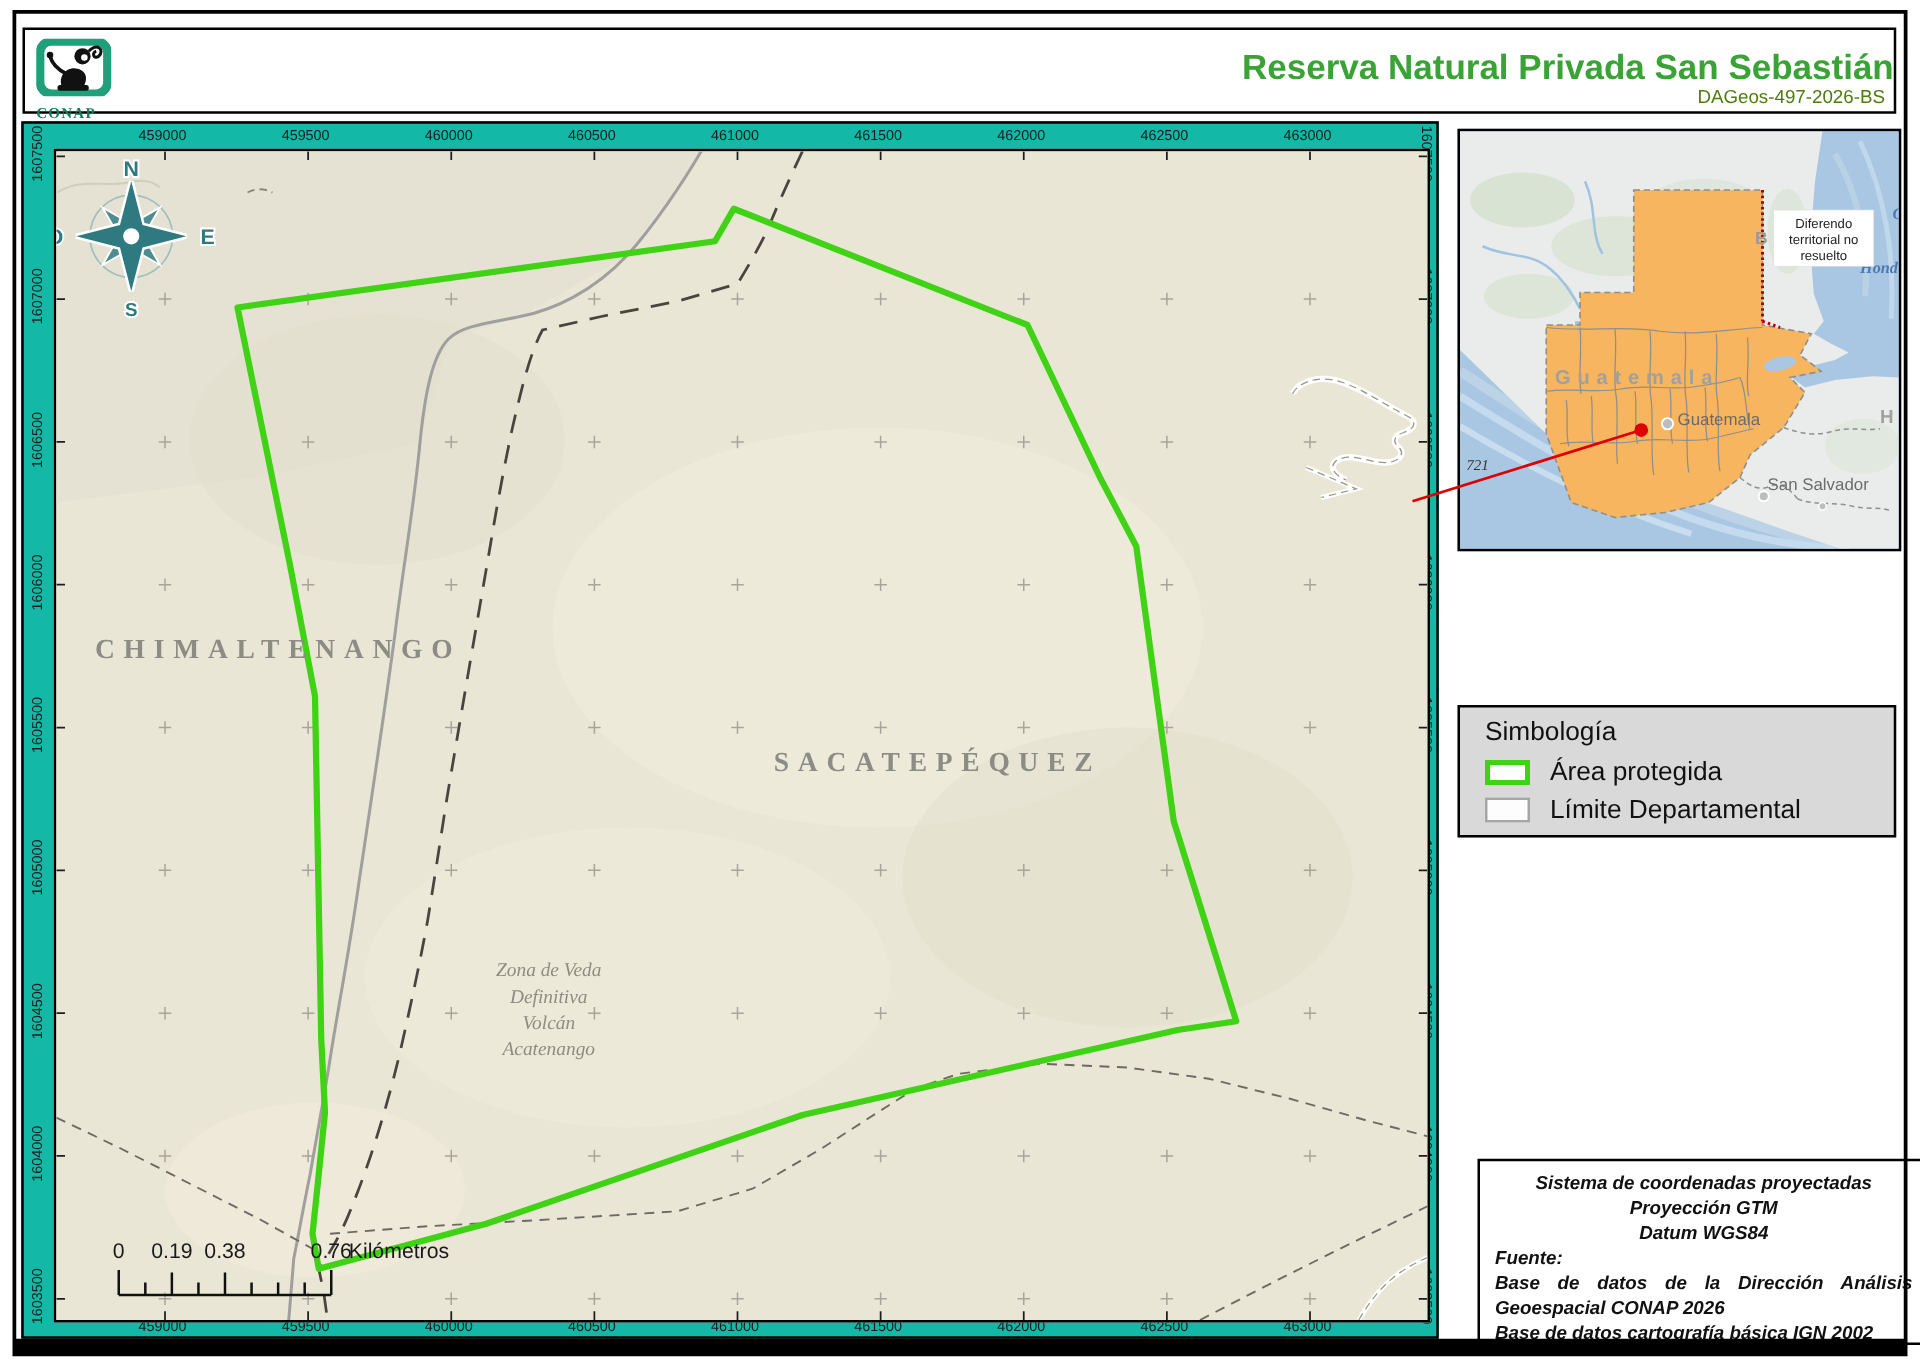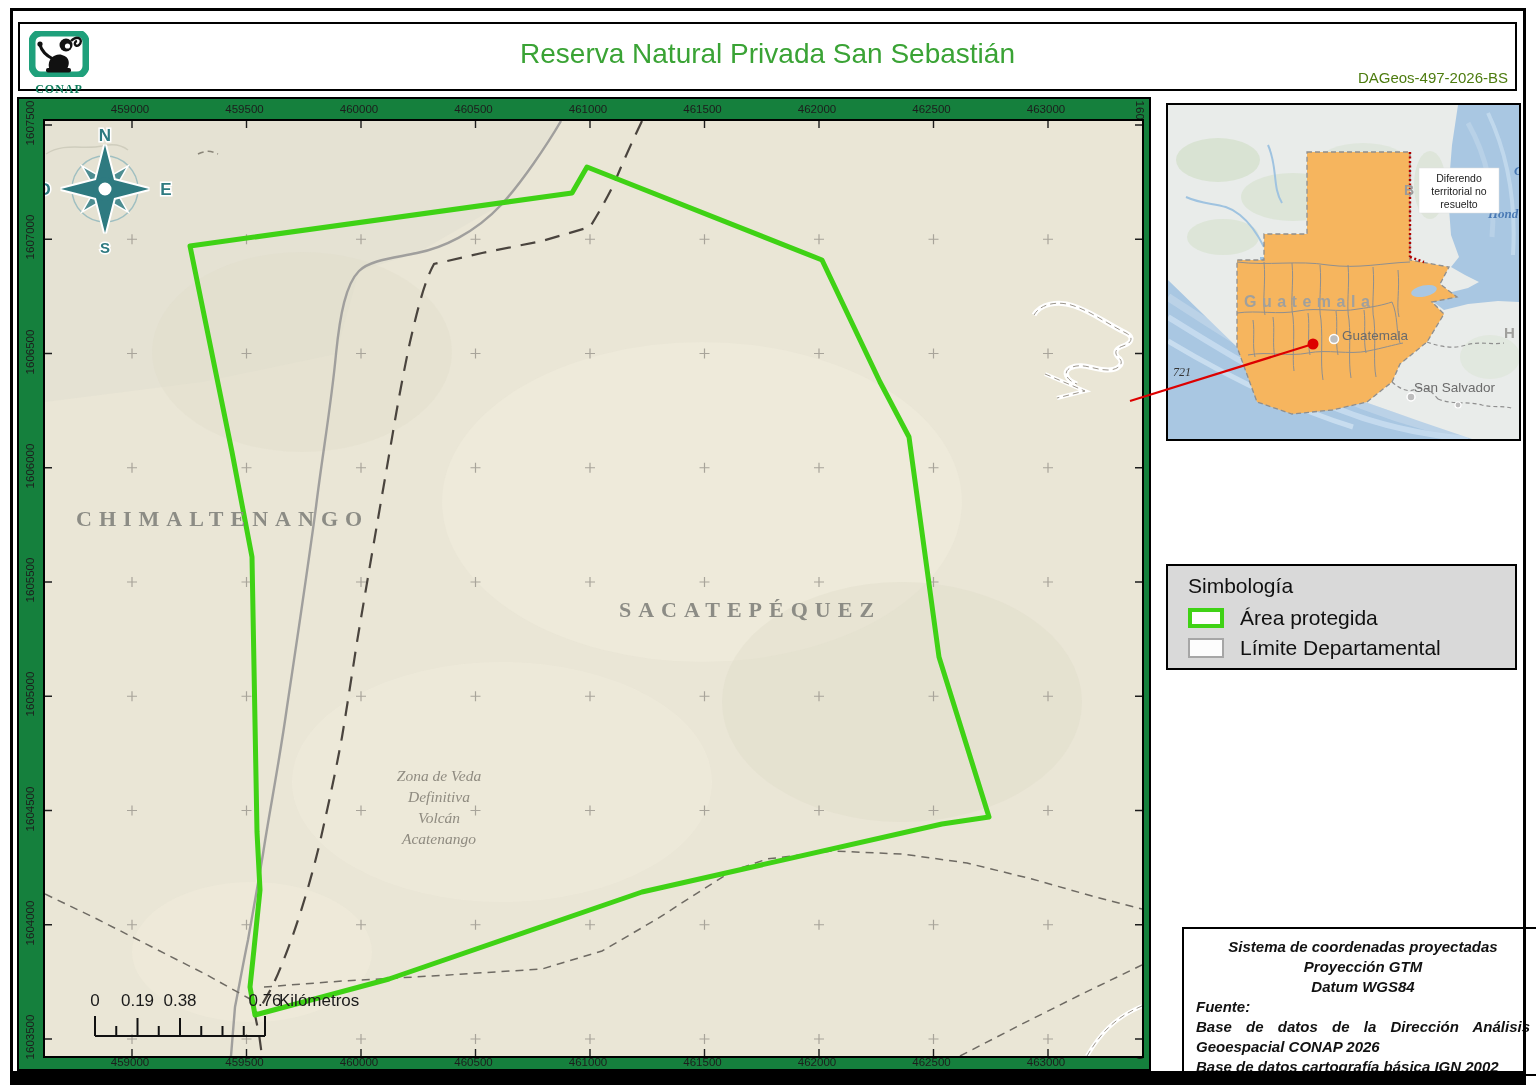--- a/index.html
+++ b/index.html
@@ -3,29 +3,29 @@
 <meta charset="utf-8">
 <style>
   html,body{margin:0;padding:0;background:#888;}
   #stage{position:relative;width:1536px;height:1089px;background:#ffffff;
          font-family:"Liberation Sans",sans-serif;overflow:hidden;}
   .page-frame{position:absolute;left:10px;top:8px;right:10px;bottom:4px;
               border:3px solid #000;border-bottom-width:14px;pointer-events:none;z-index:60;}
   
   .header-box{position:absolute;left:18px;top:22px;width:1499px;height:69px;
               border:2px solid #000;background:#fff;box-sizing:border-box;}
-  .logo{position:absolute;left:9px;top:7px;width:60px;height:58px;text-align:center;}
+  .logo{position:absolute;left:9px;top:7px;width:60px;height:58px;}
   .logo-word{display:block;margin-top:1px;font-family:"Liberation Serif",serif;font-weight:bold;
              font-size:12px;letter-spacing:1px;color:#0e7d5c;}
-  .header-title{position:absolute;left:0;right:0;top:14px;text-align:center;
-                font-size:28px;color:#3aa335;}
+  .header-title{position:absolute;left:0;right:0;top:14px;text-align:right;
+                font-size:28px;color:#3aa335;font-weight:bold;}
   .doc-code{position:absolute;right:7px;bottom:3px;font-size:15px;color:#4d7c0f;}
   
   .map-panel{position:absolute;left:17px;top:97px;width:1134px;height:974px;
-             background:#15803d;border:2px solid #000;box-sizing:border-box;}
+             background:#14b8a6;border:2px solid #000;box-sizing:border-box;}
   .inner-map{position:absolute;left:24px;top:20px;width:1097px;height:935px;
              border:2px solid #000;background:#eae6d6;overflow:hidden;}
   .inner-map svg{display:block;width:100%;height:100%;}
   .xlabels{position:absolute;display:flex;justify-content:space-between;height:14px;}
   .xlabels.top{left:66px;top:4px;width:1006px;}
   .xlabels.bottom{left:66px;top:957px;width:1006px;}
   .xlab{width:90px;text-align:center;font-size:11.5px;color:#1d1d1d;}
   .ylabels{position:absolute;top:4px;height:954px;width:18px;display:flex;
            flex-direction:column;justify-content:space-between;}
   .ylabels.left{left:2px;}

